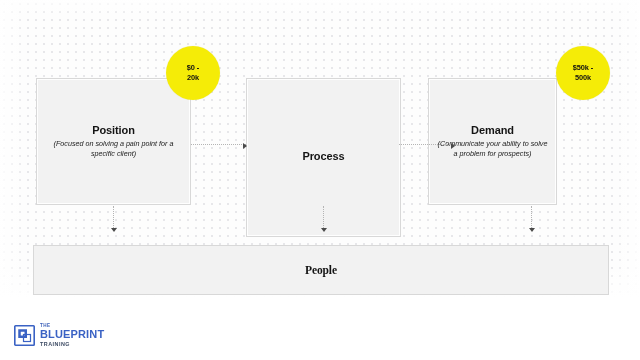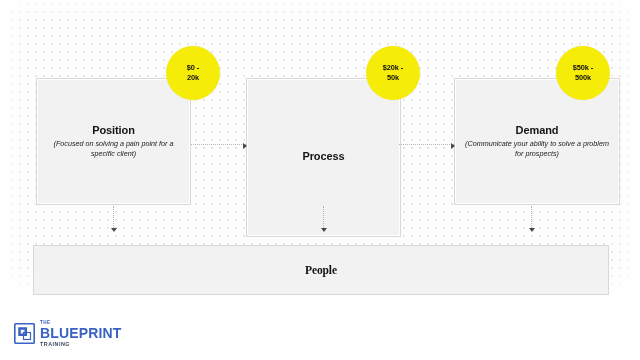--- a/index.html
+++ b/index.html
@@ -162,21 +162,21 @@
     line-height: 1;
   }
   .logo-line1 {
     font-size: 4.6px;
     font-weight: bold;
     color: #3a5fb8;
     letter-spacing: 0.45px;
     margin-bottom: 1.2px;
   }
   .logo-line2 {
-    font-size: 14px;
+    font-size: 11px;
     font-weight: bold;
     color: #3a62c4;
     letter-spacing: 0.15px;
     margin-bottom: 1.2px;
   }
   .logo-line3 {
     font-size: 5.4px;
     font-weight: bold;
     color: #3c4a63;
     letter-spacing: 0.5px;
@@ -199,34 +199,30 @@
 
   <div class="card" style="left:36px; top:78px; width:155px; height:127px;">
     <div class="card-title">Position</div>
     <div class="card-sub">(Focused on solving a pain point for a specific client)</div>
   </div>
 
   <div class="card" style="left:246px; top:78px; width:155px; height:159px;">
     <div class="card-title">Process</div>
   </div>
 
-  <div class="card" style="left:454px; top:78px; width:166px; height:127px;">
+  <div class="card" style="left:428px; top:78px; width:129px; height:127px;">
     <div class="card-title">Demand</div>
     <div class="card-sub" style="max-width:150px;">(Communicate your ability to solve a problem for prospects)</div>
   </div>
 
   <div class="badge" style="left:166px; top:46px;">
     <span>$0 -</span>
     <span>20k</span>
   </div>
 
-  <div class="badge" style="left:366px; top:46px;">
-    <span>$20k -</span>
-    <span>50k</span>
-  </div>
 
   <div class="badge" style="left:556px; top:46px;">
     <span>$50k -</span>
     <span>500k</span>
   </div>
 
   <div class="people-bar" style="left:33px; top:245px; width:576px; height:50px;font-family:Liberation Serif, serif;">
     <div class="people-label">People</div>
   </div>
 

